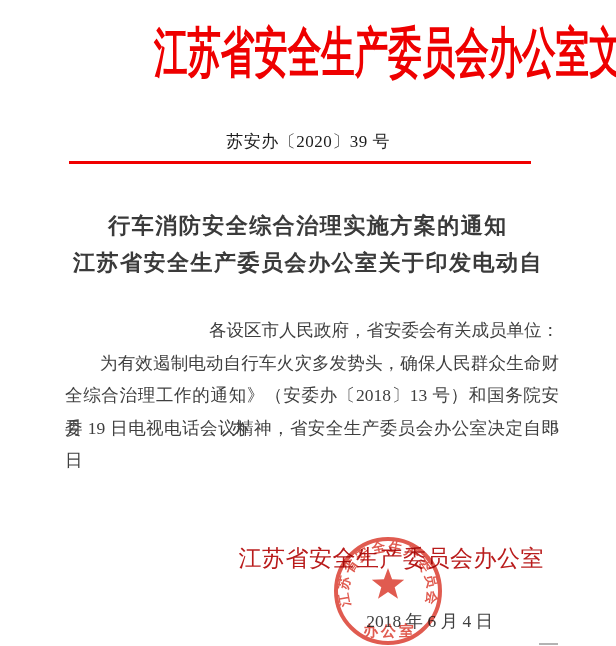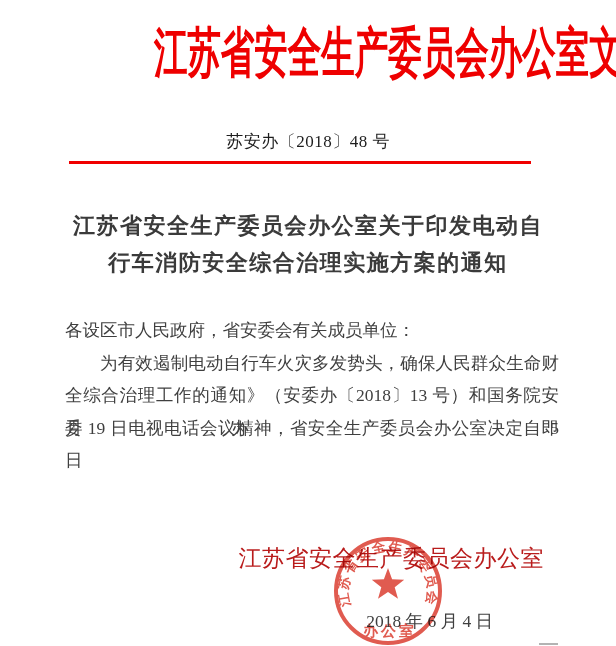--- a/index.html
+++ b/index.html
@@ -65,20 +65,21 @@
     position: absolute;
     left: 65px; top: 314px;
     width: 494px;
     font-size: 17.5px;
     color: #3f3f3f;
   }
   .body-line {
     height: 32.5px;
     line-height: 32.5px;
     white-space: nowrap;
+    text-align: right;
   }
   .body-line.just {
     white-space: normal;
     text-align: justify;
     text-align-last: justify;
   }
   .body-line.indent { text-indent: 2em; }
   
   .sig-org {
     position: absolute;
@@ -117,27 +118,27 @@
 </style>
 </head>
 <body>
 
 <div class="page">
 
   <div class="banner-wrap">
     <span class="banner">江苏省安全生产委员会办公室文件</span>
   </div>
 
-  <div class="doc-number">苏安办〔2018〕48 号</div>
+  <div class="doc-number">苏安办〔2020〕39 号</div>
 
   <div class="red-rule"></div>
 
   <div class="doc-title">
+    <div>行车消防安全综合治理实施方案的通知</div>
     <div>江苏省安全生产委员会办公室关于印发电动自</div>
-    <div>行车消防安全综合治理实施方案的通知</div>
   </div>
 
   <div class="body-text">
     <div class="body-line">各设区市人民政府，省安委会有关成员单位：</div>
     <div class="body-line just indent">为有效遏制电动自行车火灾多发势头，确保人民群众生命财</div>
     <div class="body-line just">全综合治理工作的通知》（安委办〔2018〕13 号）和国务院安委办 5</div>
     <div class="body-line just">月 19 日电视电话会议精神，省安全生产委员会办公室决定自即日</div>
   </div>
 
   <div class="sig-org">江苏省安全生产委员会办公室</div>

